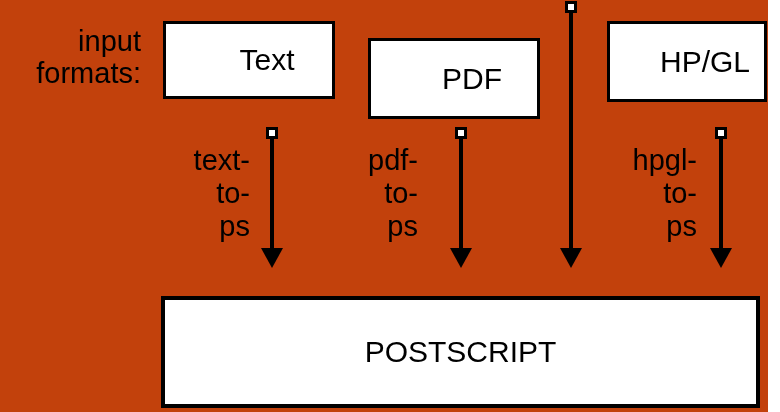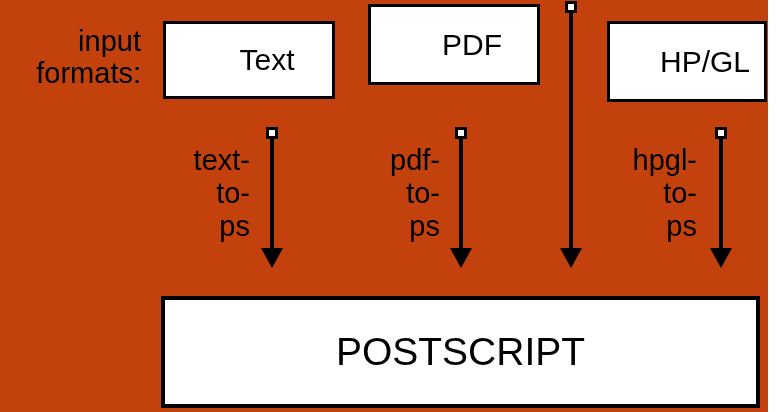--- a/index.html
+++ b/index.html
@@ -43,32 +43,32 @@
     box-sizing: border-box;
     border: 3px solid #000000;
     background: #ffffff;
     display: flex;
     align-items: center;
     justify-content: center;
     font-size: 30px;
     padding-left: 36px;
   }
   #box-text { left: 163px; top: 21px; width: 172px; height: 78px; }
-  #box-pdf  { left: 368px; top: 4px; width: 172px; height: 81px; }
+  #box-pdf  { left: 368px; top: 38px; width: 172px; height: 81px; }
   #box-hpgl { left: 607px; top: 21px; width: 160px; height: 81px; }
   
   .filter-label {
     position: absolute;
     top: 144px;
     text-align: right;
     font-size: 29px;
     line-height: 33px;
   }
   #label-texttops { right: 518px; margin-left: 8px; } 
-  #label-pdftops  { right: 328px; } 
+  #label-pdftops  { right: 350px; } 
   #label-hpgltops { right: 71px; margin-left: 36px;  } 
   
   .arrow {
     position: absolute;
     width: 22px;
   }
   #arrow-texttops { left: 261px; top: 127px; height: 141px; }
   #arrow-pdftops  { left: 450px; top: 127px; height: 141px; }
   #arrow-hpgltops { left: 710px; top: 127px; height: 141px; }
   #arrow-direct   { left: 560px; top: 1px;   height: 267px; }
@@ -110,21 +110,21 @@
     width: 599px;
     height: 112px;
     box-sizing: border-box;
     border: 4px solid #000000;
     background: #ffffff;
     display: flex;
     flex-direction: row;
     align-items: center;
     justify-content: center;
     text-align: center;
-    font-size: 39px;
+    font-size: 30px;
     line-height: 34px;
   }
 </style>
 </head>
 <body>
 
 <div class="diagram">
 
   <div class="side-label multiline" id="input-formats-label">input
 formats:</div>

